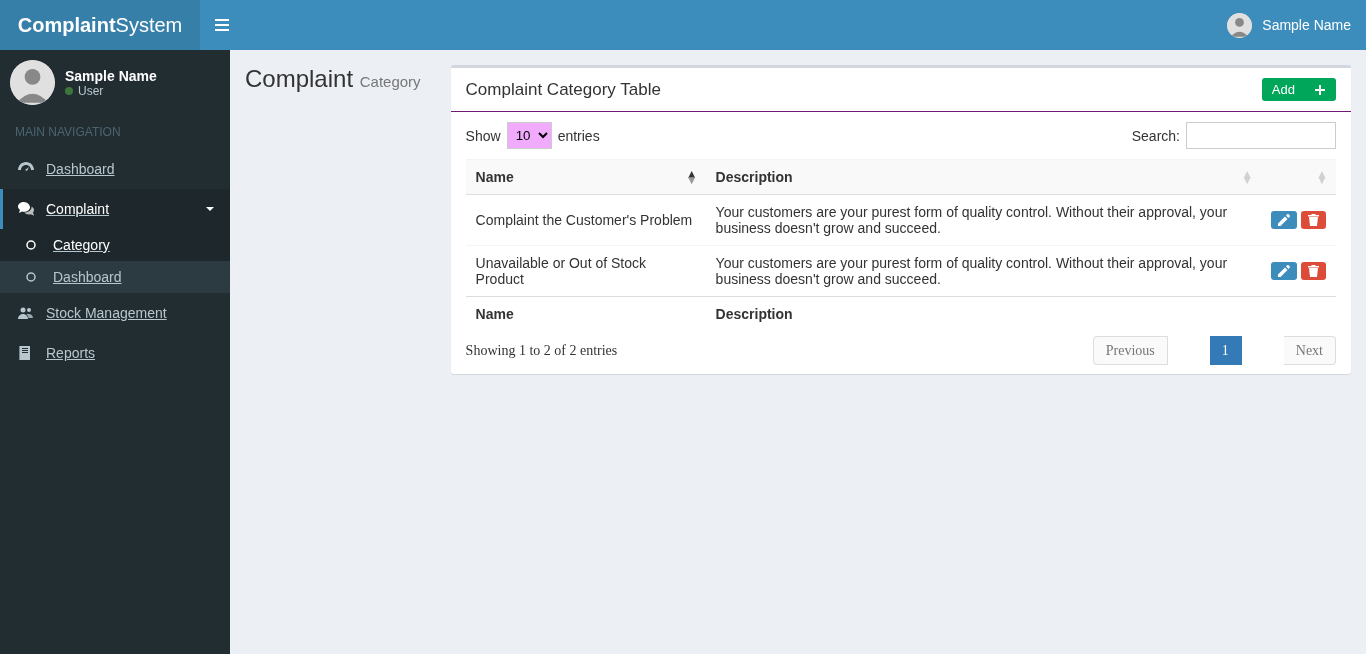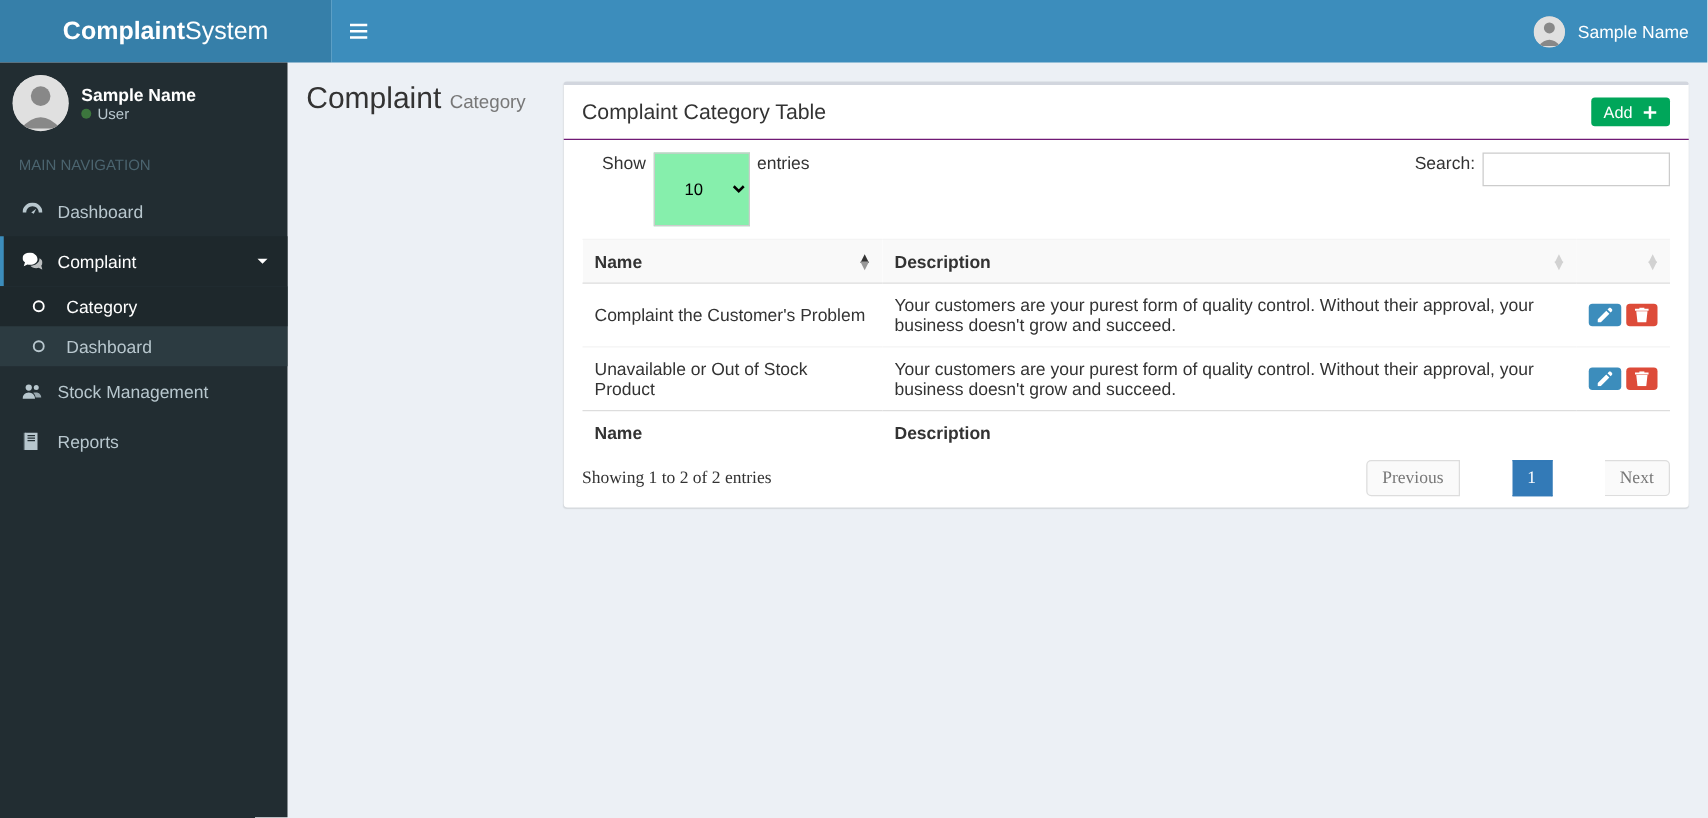--- a/index.html
+++ b/index.html
@@ -1,63 +1,63 @@
 <!DOCTYPE html>
 <html><head>
 <meta charset="utf-8">
 <style>
 * { box-sizing: border-box; margin: 0; padding: 0; }
 body { font-family: 'Helvetica Neue', Helvetica, Arial, sans-serif; font-size: 14px; color: #333; background: #ecf0f5; }
 .wrapper { min-height: 654px; position: relative; }
 
 
 .main-header { height: 50px; display: flex; }
-.logo { width: 265px; background: #367fa9; color: #fff; display: flex; align-items: center; justify-content: center; font-size: 20px; font-weight: 300; }
+.logo { width: 200px; background: #367fa9; color: #fff; display: flex; align-items: center; justify-content: center; font-size: 20px; font-weight: 300; }
 .logo b { font-weight: 700; }
 .navbar { flex: 1; background: #3c8dbc; display: flex; align-items: center; justify-content: space-between; padding: 0 15px; }
 .sidebar-toggle { color: #fff; cursor: pointer; font-size: 16px; }
 .navbar-user { display: flex; align-items: center; gap: 10px; color: #fff; cursor: pointer; }
 .navbar-user .avatar { width: 25px; height: 25px; border-radius: 50%; background: #d0d0d0; display: flex; align-items: center; justify-content: center; overflow: hidden; }
 .navbar-user .avatar svg { width: 25px; height: 25px; }
 
 
 .main-sidebar { position: absolute; top: 50px; left: 0; width: 230px; bottom: 0; background: #222d32; color: #b8c7ce; }
 .user-panel { padding: 10px; display: flex; align-items: center; gap: 10px; }
 .user-panel .avatar { width: 45px; height: 45px; border-radius: 50%; background: #d0d0d0; overflow: hidden; display: flex; align-items: center; justify-content: center; }
 .user-panel .avatar svg { width: 45px; height: 45px; }
 .user-panel .info p { color: #fff; font-weight: 600; font-size: 14px; }
 .user-panel .info small { font-size: 12px; color: #b8c7ce; display: flex; align-items: center; gap: 5px; }
 .status-dot { width: 8px; height: 8px; border-radius: 50%; background: #3c763d; display: inline-block; }
 .sidebar-header { padding: 10px 15px; font-size: 12px; color: #4b646f; }
-.sidebar-menu { list-style: none; }
+.sidebar-menu { list-style: none; text-decoration: underline; }
 .sidebar-menu li a { display: flex; align-items: center; padding: 12px 15px; color: #b8c7ce; text-decoration: none; border-left: 3px solid transparent; }
 .sidebar-menu li.active > a { background: #1e282c; color: #fff; border-left-color: #3c8dbc; }
 .sidebar-menu li a .icon { width: 20px; margin-right: 8px; text-align: center; }
 .sidebar-menu li a .chevron { margin-left: auto; }
 .treeview-menu { list-style: none; background: #2c3b41; }
 .treeview-menu li a { padding: 8px 15px 8px 25px; font-size: 14px; border-left: none; }
 .treeview-menu li.active a { color: #fff; }
 
 
 .content-wrapper { margin-left: 230px; min-height: 604px; background: #ecf0f5; display: flex; flex-direction: row; }
 .content-header { padding: 15px; }
 .content-header h1 { font-size: 24px; font-weight: 500; color: #333; }
 .content-header h1 small { font-size: 15px; color: #777; font-weight: 300; }
 .content { padding: 15px; flex: 1; }
 .box { background: #fff; border-top: 3px solid #d2d6de; border-radius: 3px; box-shadow: 0 1px 1px rgba(0,0,0,0.1); }
 .box-header { padding: 10px 15px; display: flex; justify-content: space-between; align-items: center; border-bottom: 1px solid #701a75; }
 .box-header h3 { font-size: 17px; font-weight: 400; }
-.btn { padding: 4px 10px; border: none; border-radius: 3px; cursor: pointer; font-size: 13px; display: inline-flex; align-items: center; gap: 8px; }
+.btn { padding: 4px 10px; border: none; border-radius: 3px; cursor: pointer; font-size: 13px; display: inline-flex; align-items: center; gap: 19px; }
 .btn-success { background: #00a65a; color: #fff; }
 .btn-primary-sm { background: #3c8dbc; color: #fff; padding: 3px 7px; }
 .btn-danger-sm { background: #dd4b39; color: #fff; padding: 3px 7px; }
 .box-body { padding: 10px 15px 15px; }
 .dataTables_top { display: flex; justify-content: space-between; margin-bottom: 10px; }
-.dataTables_length label, .dataTables_filter label { font-weight: 400; display: flex; align-items: flex-start; gap: 6px; margin-left: 16px; }
-.dataTables_length select { border: 1px solid #ccc; padding: 20px; background: #86efac; }
+.dataTables_length label, .dataTables_filter label { font-weight: 400; display: flex; align-items: center; gap: 6px; }
+.dataTables_length select { border: 1px solid #ccc; padding: 4px; background: #f0abfc; }
 .dataTables_filter input { border: 1px solid #ccc; padding: 5px 8px; width: 150px; }
 table.dataTable { width: 100%; border-collapse: collapse; }
 table.dataTable th, table.dataTable td { padding: 9px 10px; text-align: left; border-top: 1px solid #f4f4f4; }
 table.dataTable thead tr { background: #f9f9f9; }
 table.dataTable thead th { border-bottom: 1px solid #ddd; font-weight: 700; position: relative; cursor: pointer; }
 table.dataTable tfoot th { border-top: 1px solid #ddd; font-weight: 700; background: #fff; }
 .sort-icon { position: absolute; right: 8px; top: 50%; transform: translateY(-50%); color: #999; font-size: 12px; display: flex; flex-direction: column; line-height: 6px; }
 .sort-icon.asc .up { color: #333; }
 .sort-icon.both { opacity: 0.4; }
 .actions-cell { text-align: right; white-space: nowrap; }

